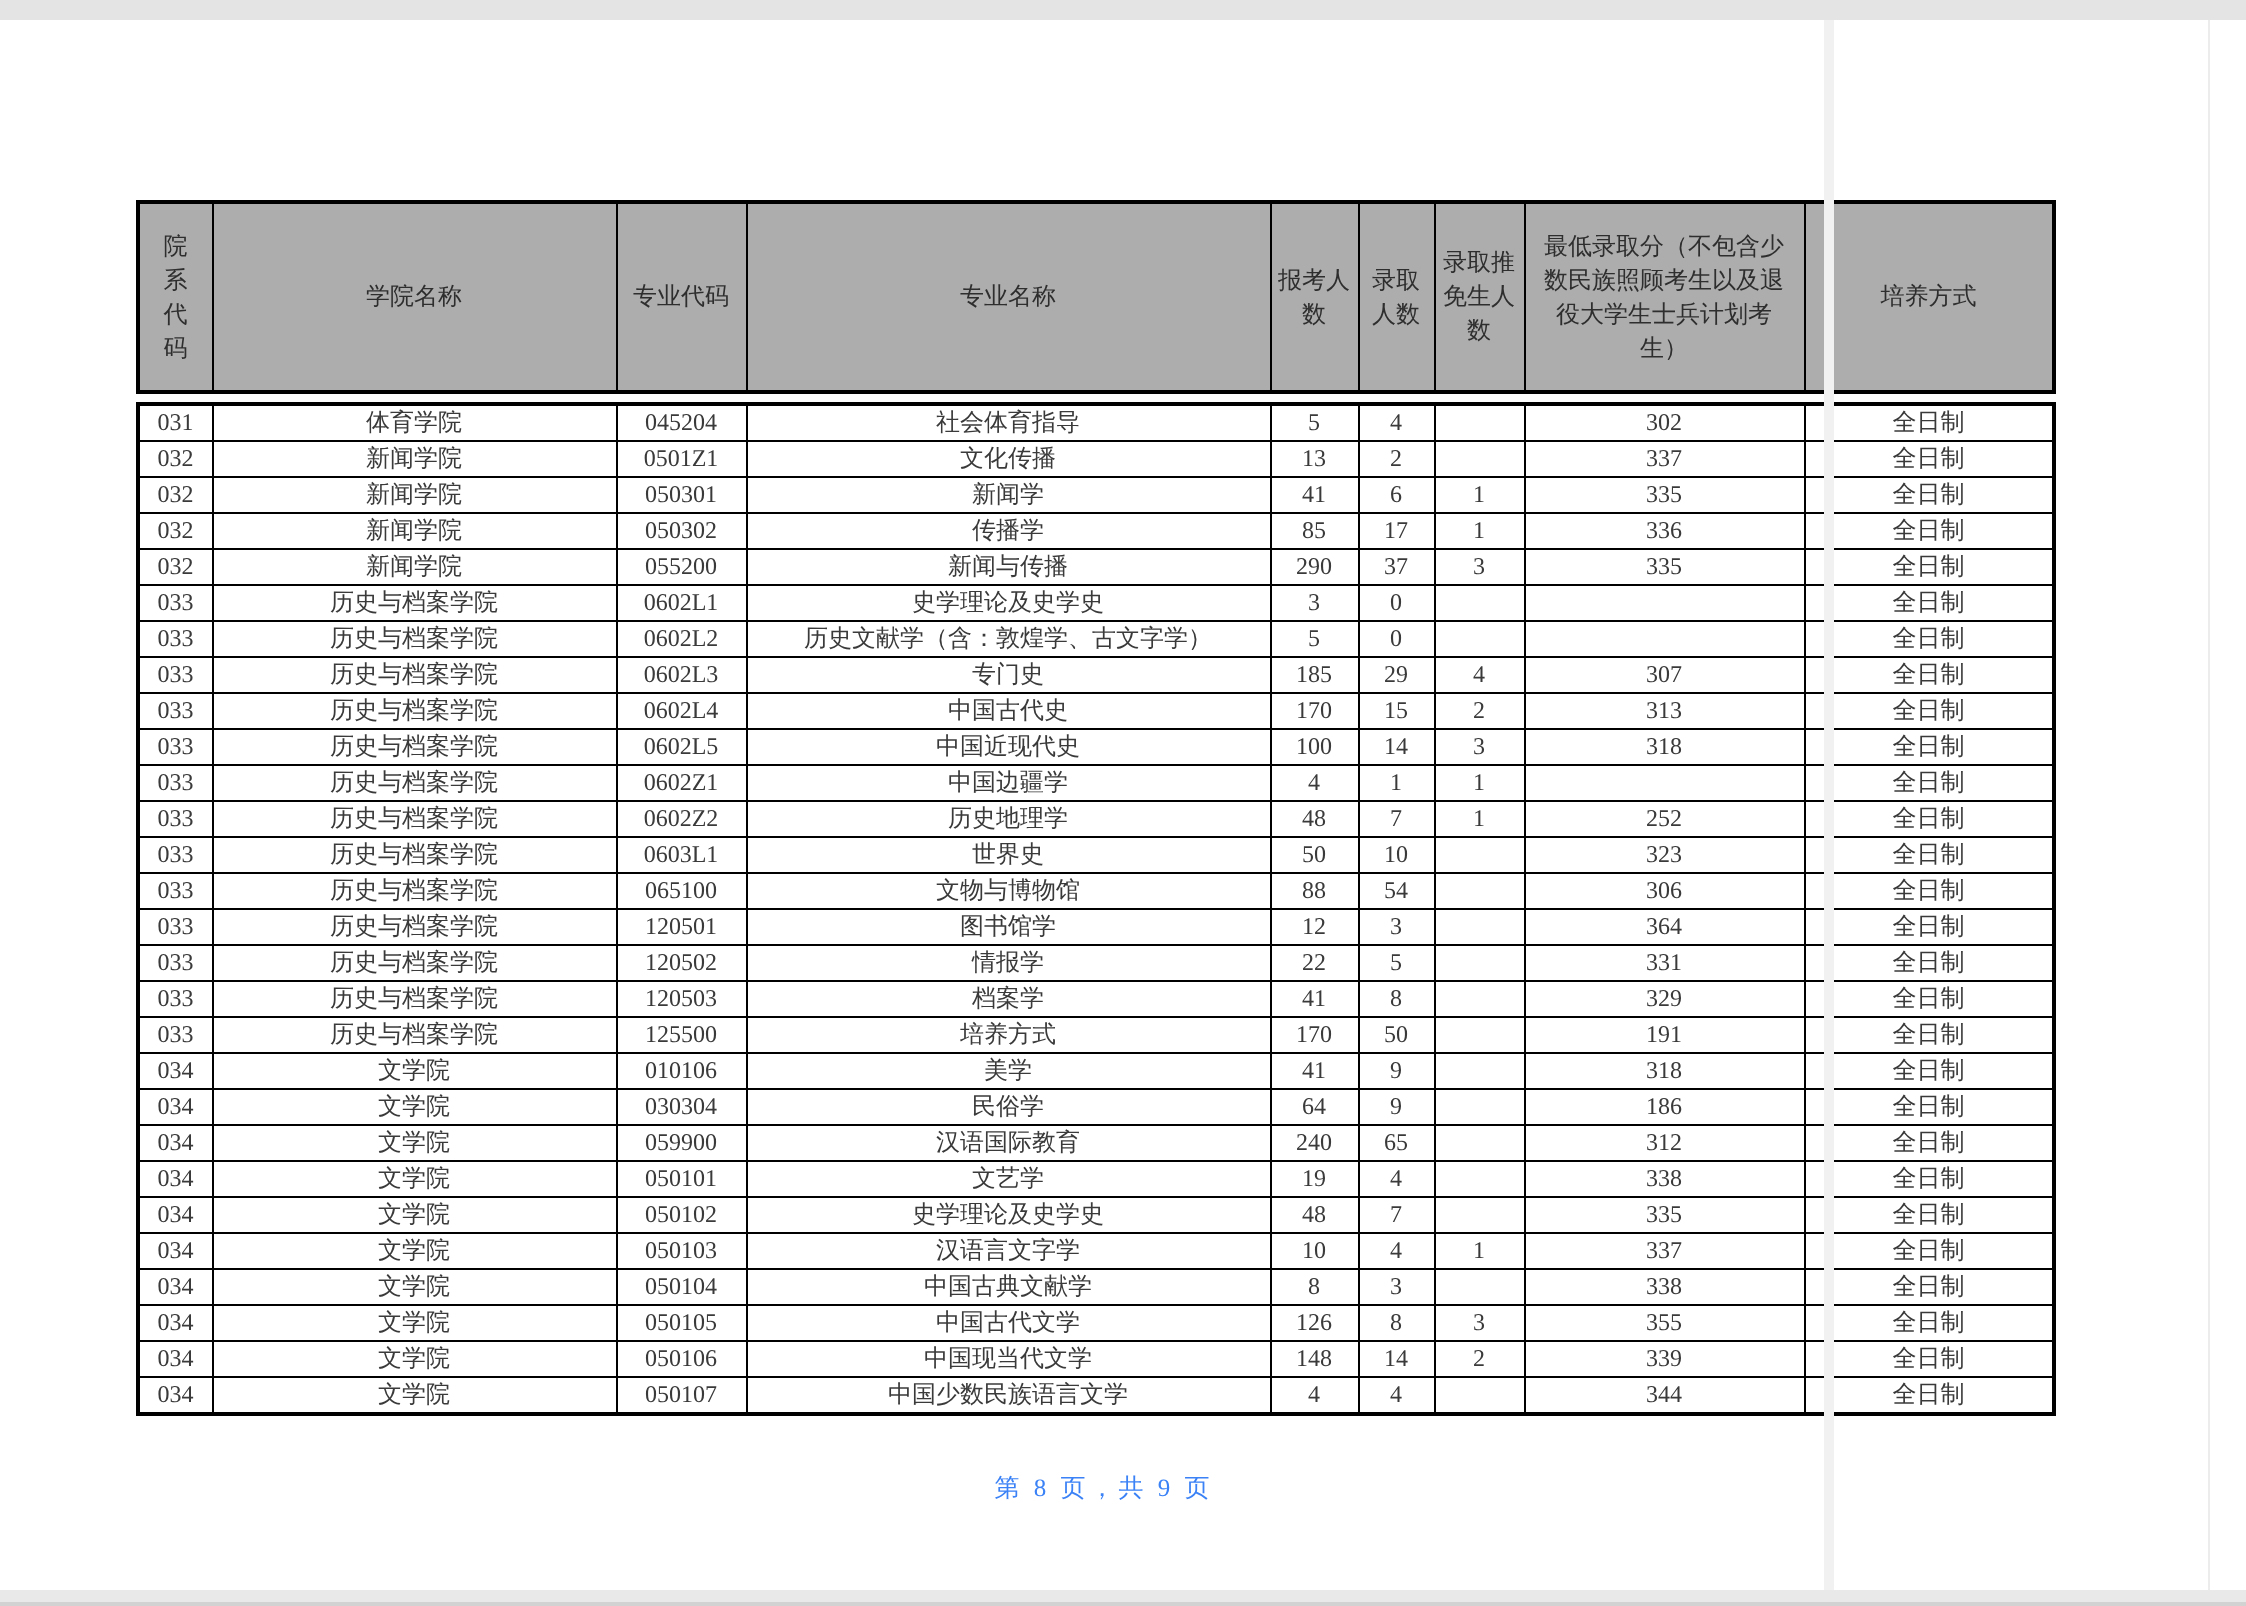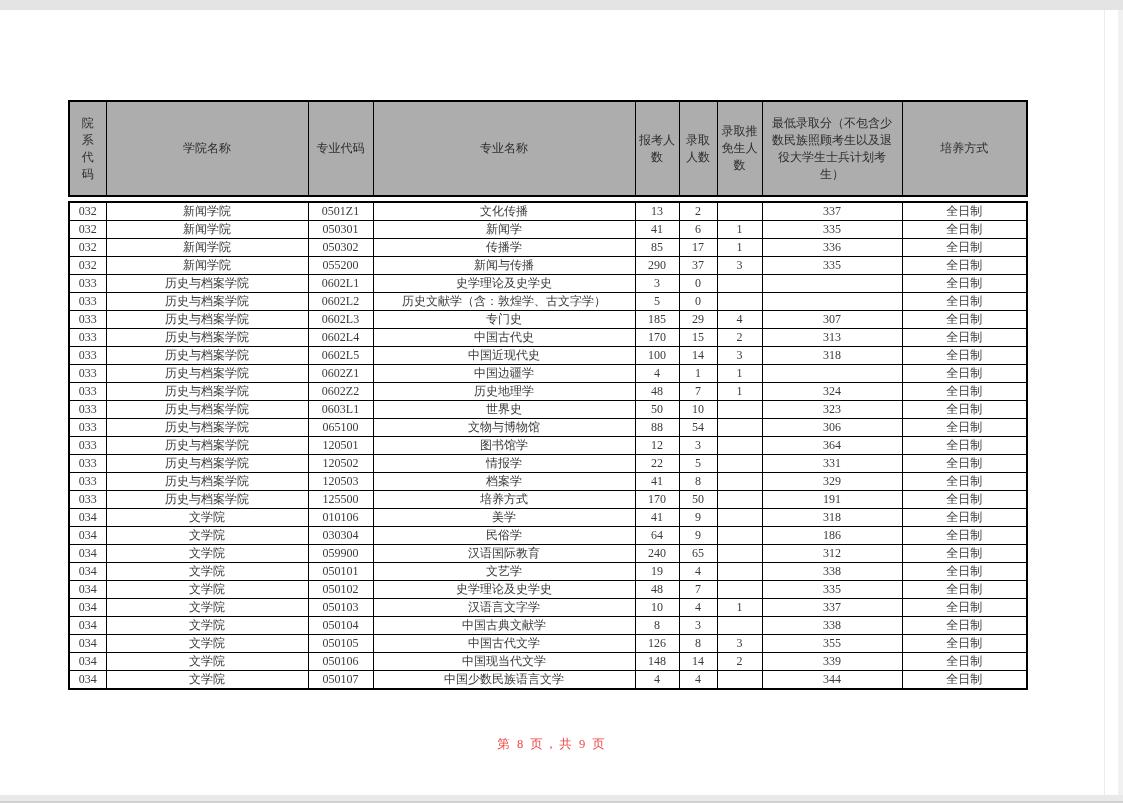--- a/index.html
+++ b/index.html
@@ -2,21 +2,21 @@
 <html><head>
 <meta charset="utf-8">
 <style>
   * { margin: 0; padding: 0; box-sizing: border-box; }
   html, body {
     width: 1123px; height: 803px;
     background: #ffffff;
     overflow: hidden;
     font-family: "Liberation Serif", "DejaVu Serif", serif;
   }
-  .viewport { position: relative; width: 1123px; height: 803px; background:#fff; }
+  .viewport { position: relative; width: 917px; height: 803px; background:#fff; }
 
   .top-strip {
     position: absolute; top: 0; left: 0; width: 1123px; height: 10px;
     background: #e4e4e4;
   }
   .right-edge-line {
     position: absolute; top: 10px; left: 1104px; width: 1px; height: 786px;
     background: #ececec;
   }
   .right-strip {
@@ -67,21 +67,21 @@
   col.c4 { width: 44px; }
   col.c5 { width: 38px; }
   col.c6 { width: 45px; }
   col.c7 { width: 140px; }
   col.c8 { width: 125px; }
 
   .page-footer {
     position: absolute; top: 736px; left: 0; width: 1104px;
     text-align: center;
     font-size: 12.5px;
-    color: #ef4444;
+    color: #3b82f6;
     letter-spacing: 2px;
   }
 </style>
 </head>
 <body>
 
 <div class="viewport">
   <div class="top-strip"></div>
 
   <div class="page-content">
@@ -121,20 +121,31 @@
             <col class="c2">
             <col class="c3">
             <col class="c4">
           <col class="c5">
             <col class="c6">
             <col class="c7">
             <col class="c8">
         </colgroup>
         <tbody>
             <tr>
+              <td>031</td>
+              <td>体育学院</td>
+              <td>045204</td>
+              <td>社会体育指导</td>
+              <td>5</td>
+              <td>4</td>
+              <td></td>
+              <td>302</td>
+              <td>全日制</td>
+            </tr>
+            <tr>
               <td>032</td>
               <td>新闻学院</td>
               <td>0501Z1</td>
               <td>文化传播</td>
               <td>13</td>
               <td>2</td>
               <td></td>
               <td>337</td>
               <td>全日制</td>
             </tr>
@@ -238,21 +249,21 @@
               <td>全日制</td>
             </tr>
             <tr>
               <td>033</td>
               <td>历史与档案学院</td>
               <td>0602Z2</td>
               <td>历史地理学</td>
               <td>48</td>
               <td>7</td>
               <td>1</td>
-              <td>324</td>
+              <td>252</td>
               <td>全日制</td>
             </tr>
             <tr>
               <td>033</td>
               <td>历史与档案学院</td>
               <td>0603L1</td>
               <td>世界史</td>
               <td>50</td>
               <td>10</td>
               <td></td>

